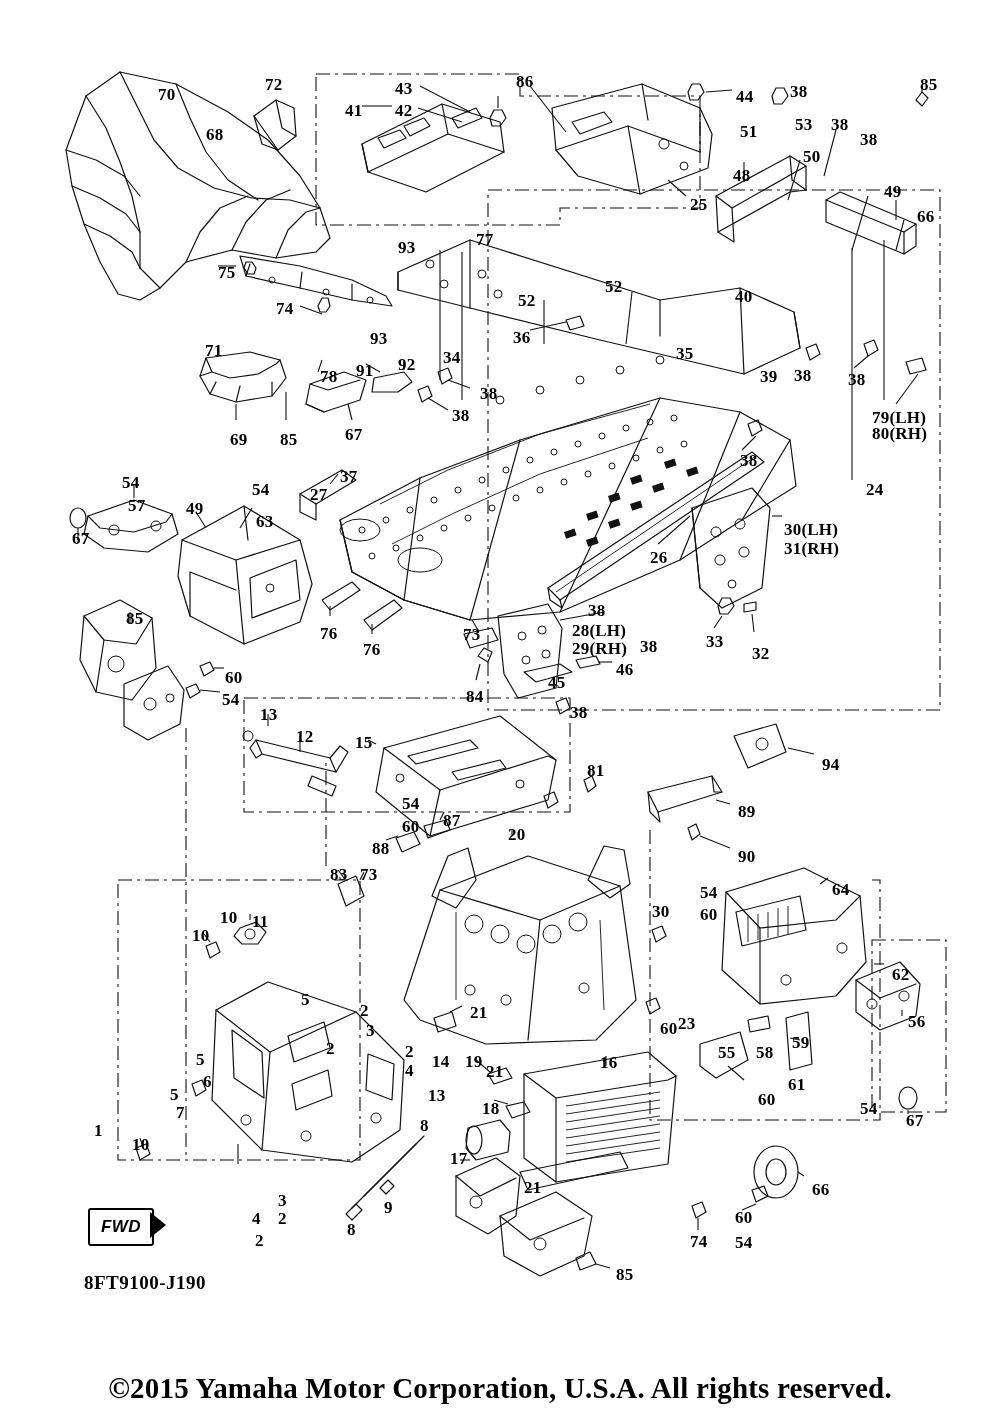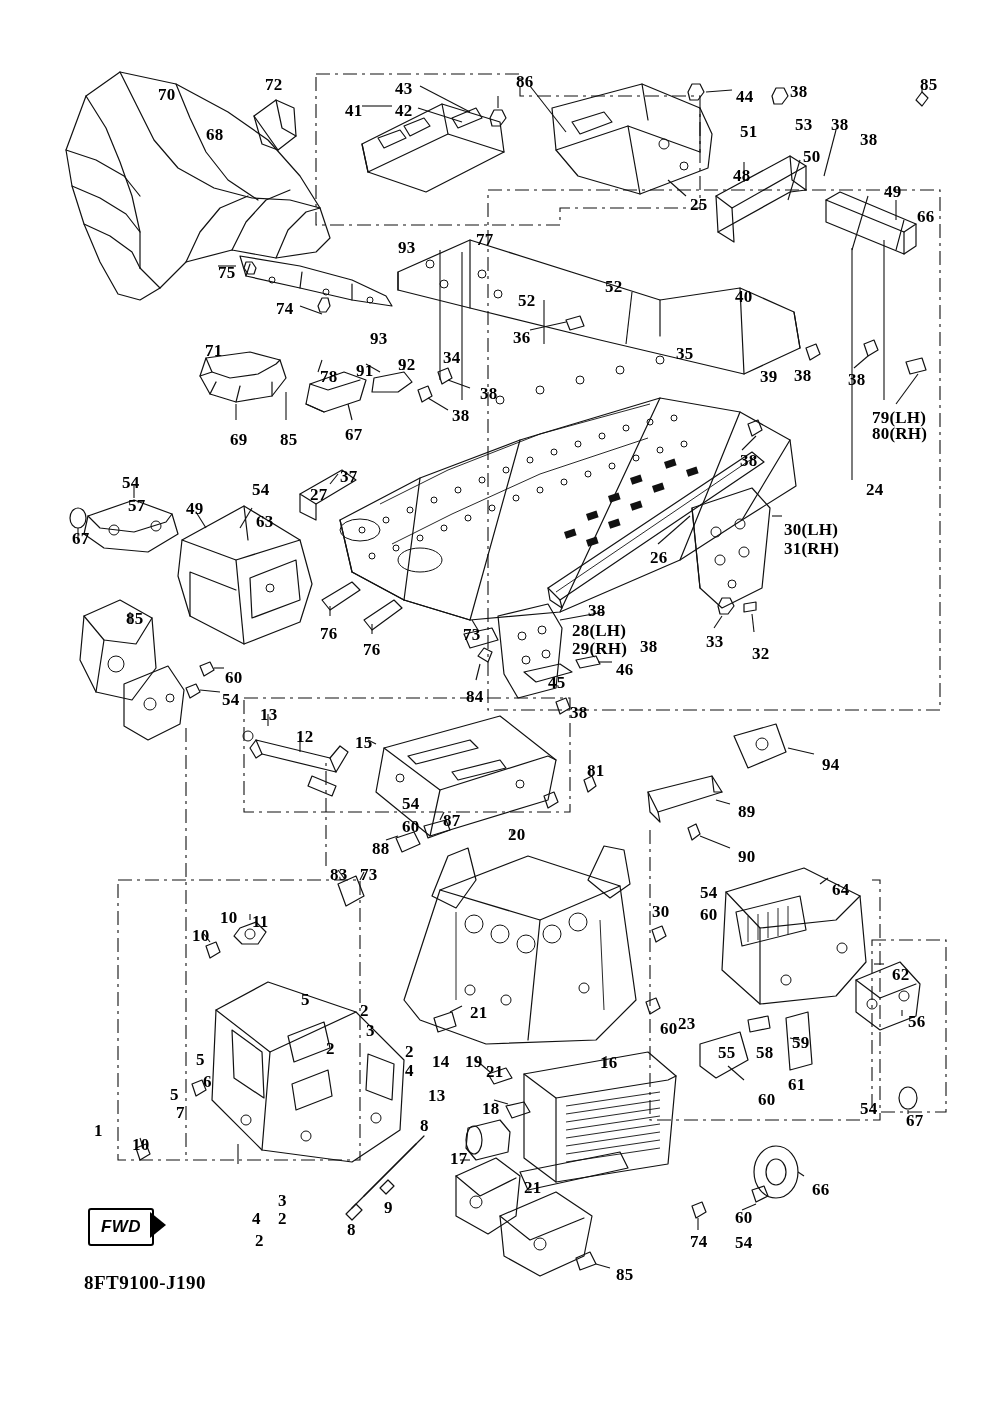--- a/index.html
+++ b/index.html
@@ -703,13 +703,14 @@
   <div class="callout" style="left:278px;top:1210px">2</div>
   <div class="callout" style="left:255px;top:1232px">2</div>
   <div class="callout" style="left:616px;top:1266px">85</div>
 
   <div class="fwd-box">
     <span class="fwd-text">FWD</span>
   </div>
   <div class="fwd-arrow"></div>
 
   <div class="partcode">8FT9100-J190</div>
+  <div class="copyright">©2015 Yamaha Motor Corporation, U.S.A. All rights reserved.</div>
 </div>
 
 </body></html>

